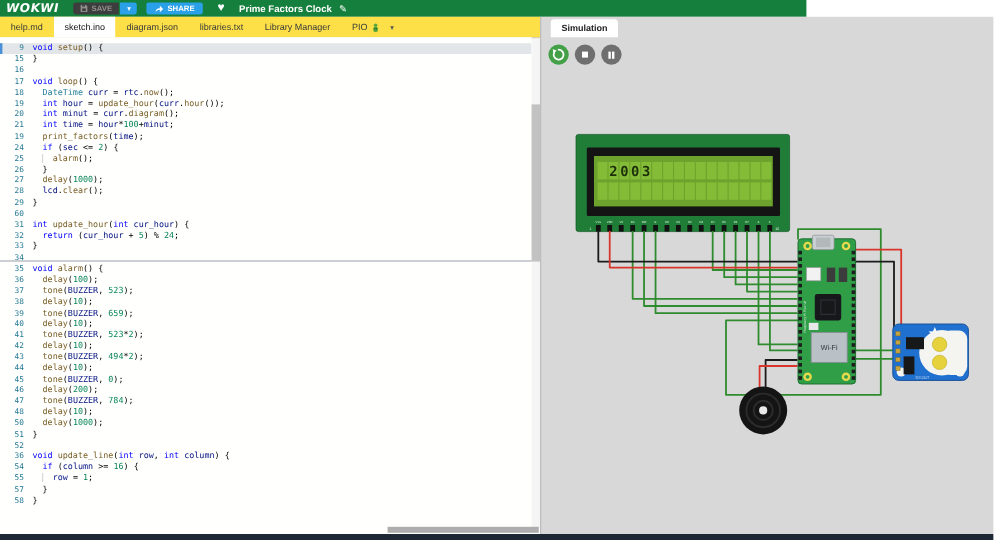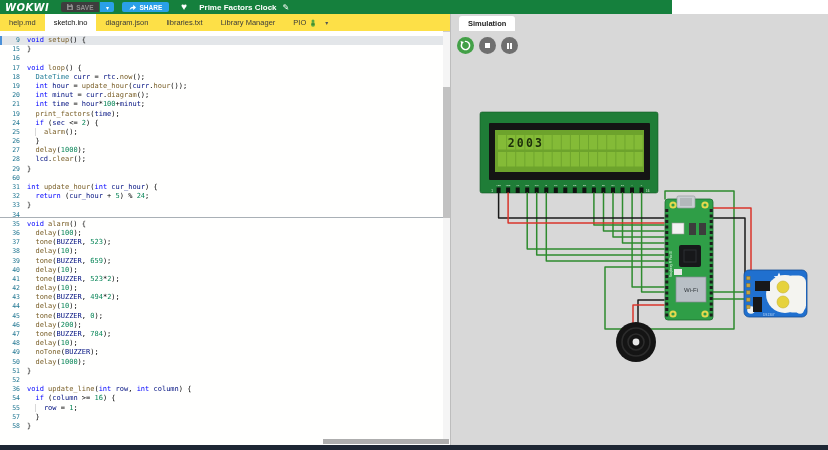--- a/index.html
+++ b/index.html
@@ -145,21 +145,20 @@
       <div class="row"><span class="ln">39</span><span class="cd"><span>  </span><span class="fn">tone</span><span>(</span><span class="var">BUZZER</span><span>,</span><span> </span><span class="num">659</span><span>);</span></span></div>
       <div class="row"><span class="ln">40</span><span class="cd"><span>  </span><span class="fn">delay</span><span>(</span><span class="num">10</span><span>);</span></span></div>
       <div class="row"><span class="ln">41</span><span class="cd"><span>  </span><span class="fn">tone</span><span>(</span><span class="var">BUZZER</span><span>,</span><span> </span><span class="num">523</span><span>*</span><span class="num">2</span><span>);</span></span></div>
       <div class="row"><span class="ln">42</span><span class="cd"><span>  </span><span class="fn">delay</span><span>(</span><span class="num">10</span><span>);</span></span></div>
       <div class="row"><span class="ln">43</span><span class="cd"><span>  </span><span class="fn">tone</span><span>(</span><span class="var">BUZZER</span><span>,</span><span> </span><span class="num">494</span><span>*</span><span class="num">2</span><span>);</span></span></div>
       <div class="row"><span class="ln">44</span><span class="cd"><span>  </span><span class="fn">delay</span><span>(</span><span class="num">10</span><span>);</span></span></div>
       <div class="row"><span class="ln">45</span><span class="cd"><span>  </span><span class="fn">tone</span><span>(</span><span class="var">BUZZER</span><span>,</span><span> </span><span class="num">0</span><span>);</span></span></div>
       <div class="row"><span class="ln">46</span><span class="cd"><span>  </span><span class="fn">delay</span><span>(</span><span class="num">200</span><span>);</span></span></div>
       <div class="row"><span class="ln">47</span><span class="cd"><span>  </span><span class="fn">tone</span><span>(</span><span class="var">BUZZER</span><span>,</span><span> </span><span class="num">784</span><span>);</span></span></div>
       <div class="row"><span class="ln">48</span><span class="cd"><span>  </span><span class="fn">delay</span><span>(</span><span class="num">10</span><span>);</span></span></div>
-      <div class="row"><span class="ln">49</span><span class="cd"><span>  </span><span class="fn">noTone</span><span>(</span><span class="var">BUZZER</span><span>);</span></span></div>
       <div class="row"><span class="ln">50</span><span class="cd"><span>  </span><span class="fn">delay</span><span>(</span><span class="num">1000</span><span>);</span></span></div>
       <div class="row"><span class="ln">51</span><span class="cd"><span>}</span></span></div>
       <div class="row"><span class="ln">52</span><span class="cd"></span></div>
       <div class="row"><span class="ln">36</span><span class="cd"><span class="kw">void</span><span> </span><span class="fn">update_line</span><span>(</span><span class="kw">int</span><span> </span><span class="var">row</span><span>,</span><span> </span><span class="kw">int</span><span> </span><span class="var">column</span><span>)</span><span> </span><span>{</span></span></div>
       <div class="row"><span class="ln">54</span><span class="cd"><span>  </span><span class="kw">if</span><span> </span><span>(</span><span class="var">column</span><span> </span><span>&gt;=</span><span> </span><span class="num">16</span><span>)</span><span> </span><span>{</span></span></div>
       <div class="row"><span class="ln">55</span><span class="cd"><span>  </span><span class="ig">  </span><span class="var">row</span><span> </span><span>=</span><span> </span><span class="num">1</span><span>;</span></span></div>
       <div class="row"><span class="ln">57</span><span class="cd"><span>  </span><span>}</span></span></div>
       <div class="row"><span class="ln">58</span><span class="cd"><span>}</span></span></div>
     </div>
   <div id="splitter"></div>

